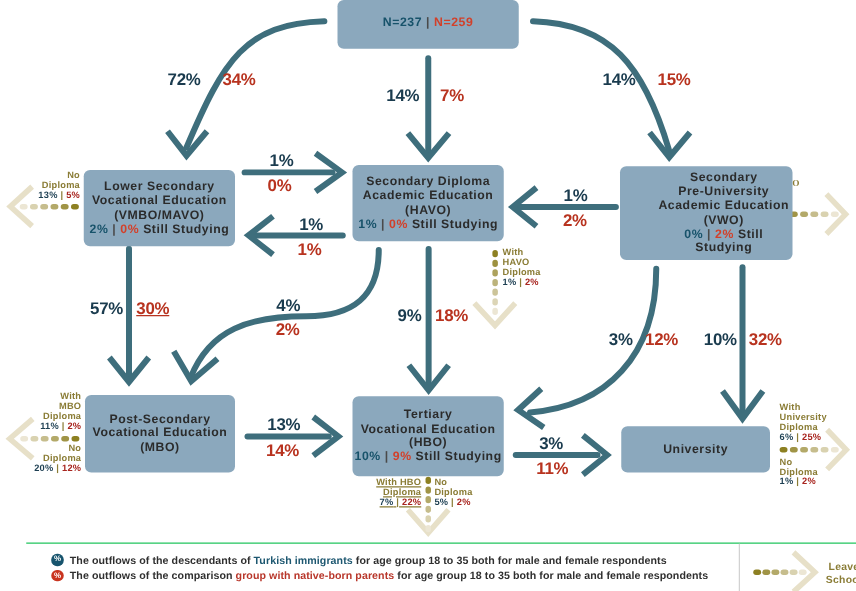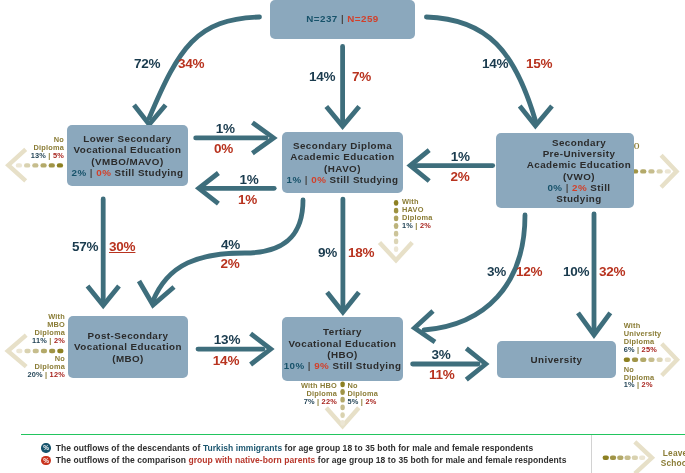--- a/index.html
+++ b/index.html
@@ -246,21 +246,21 @@
   <div><span class="v-blue">1%</span> <span class="v-sep">|</span> <span class="v-red">2%</span></div>
 </div>
 
 <div class="small" style="left:402px;top:198px;">
   <div>With</div>
   <div>HAVO</div>
   <div>Diploma</div>
   <div><span class="v-blue">1%</span> <span class="v-sep">|</span> <span class="v-red">2%</span></div>
 </div>
 
-<div class="small ra" style="right:348px;top:382px;">
+<div class="small ra" style="right:348px;top:382px;text-decoration:underline;">
   <div>With HBO</div>
   <div>Diploma</div>
   <div><span class="v-blue">7%</span> <span class="v-sep">|</span> <span class="v-red">22%</span></div>
 </div>
 
 <div class="small" style="left:347.5px;top:382px;">
   <div>No</div>
   <div>Diploma</div>
   <div><span class="v-blue">5%</span> <span class="v-sep">|</span> <span class="v-red">2%</span></div>
 </div>
@@ -287,21 +287,21 @@
   <div class="leave-lbl" style="left:639.7px;top:14.3px;text-align:center;">
     <div>Leave</div>
     <div>School</div>
   </div>
 </div>
 
 <div class="box" id="box-primary" style="left:270px;top:0px;width:145px;height:38.5px;padding-bottom:2px;">
   <div class="ln"><span class="b-blue">N=237</span> <span class="b-sep">|</span> <span class="b-red">N=259</span></div>
 </div>
 
-<div class="box" id="box-vmbo" style="left:67px;top:125px;width:121px;height:61px;">
+<div class="box" id="box-vmbo" style="left:67px;top:136px;width:121px;height:61px;">
   <div class="ln">Lower Secondary</div>
   <div class="ln">Vocational Education</div>
   <div class="ln">(VMBO/MAVO)</div>
   <div class="ln"><span class="b-blue">2%</span> <span class="b-sep">|</span> <span class="b-red">0%</span> <span>Still Studying</span></div>
 </div>
 
 <div class="box" id="box-havo" style="left:282px;top:132px;width:121px;height:61px;">
   <div class="ln">Secondary Diploma</div>
   <div class="ln">Academic Education</div>
   <div class="ln">(HAVO)</div>

